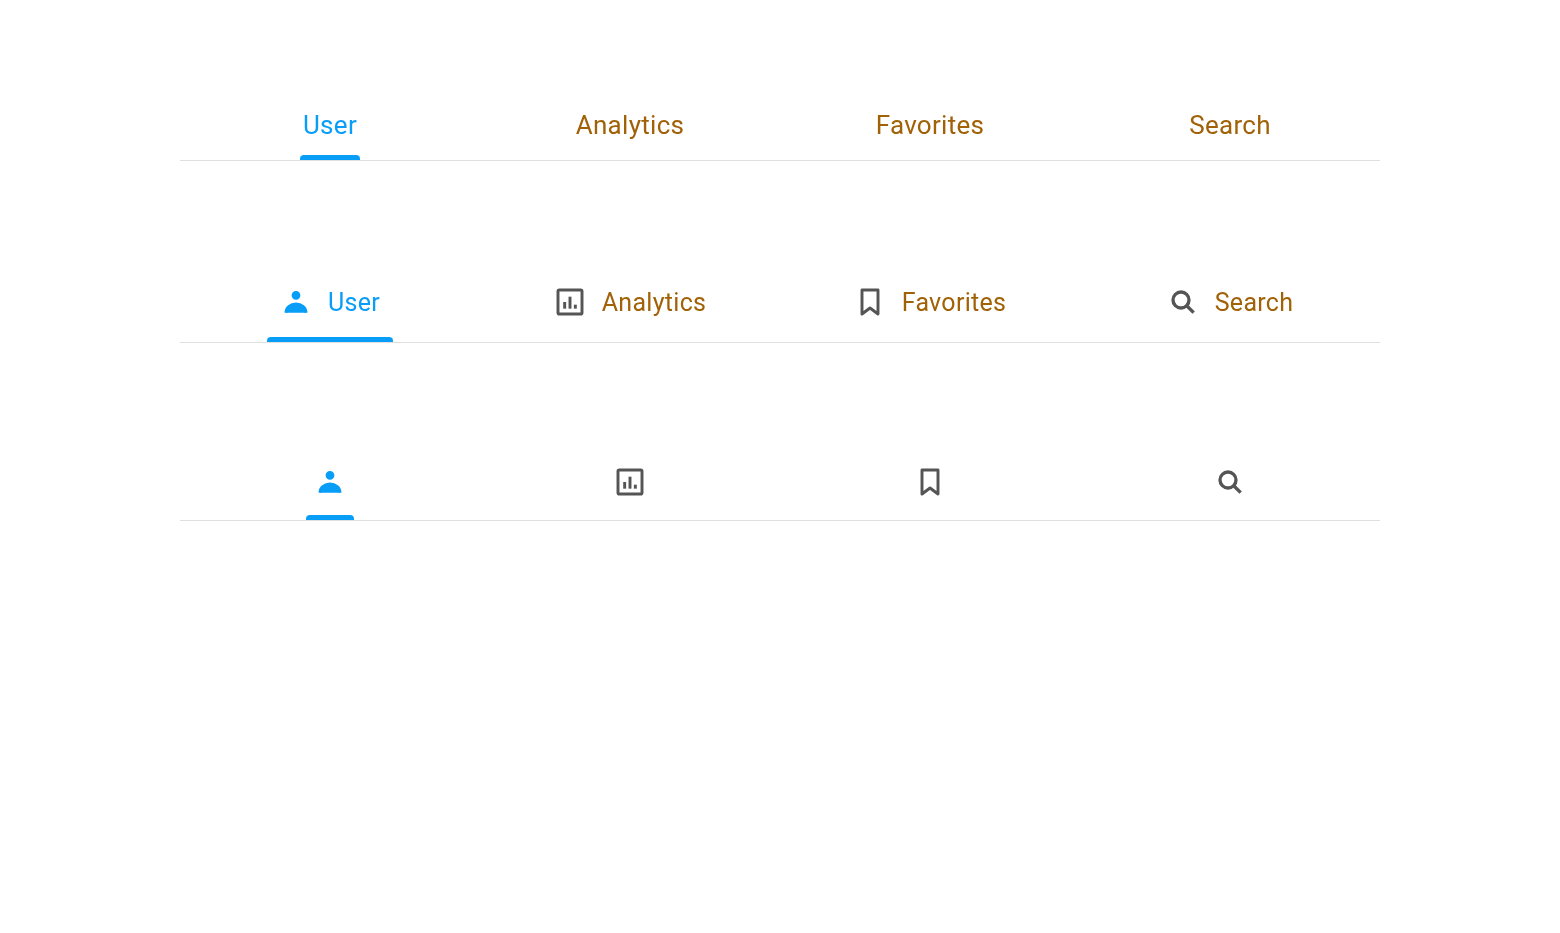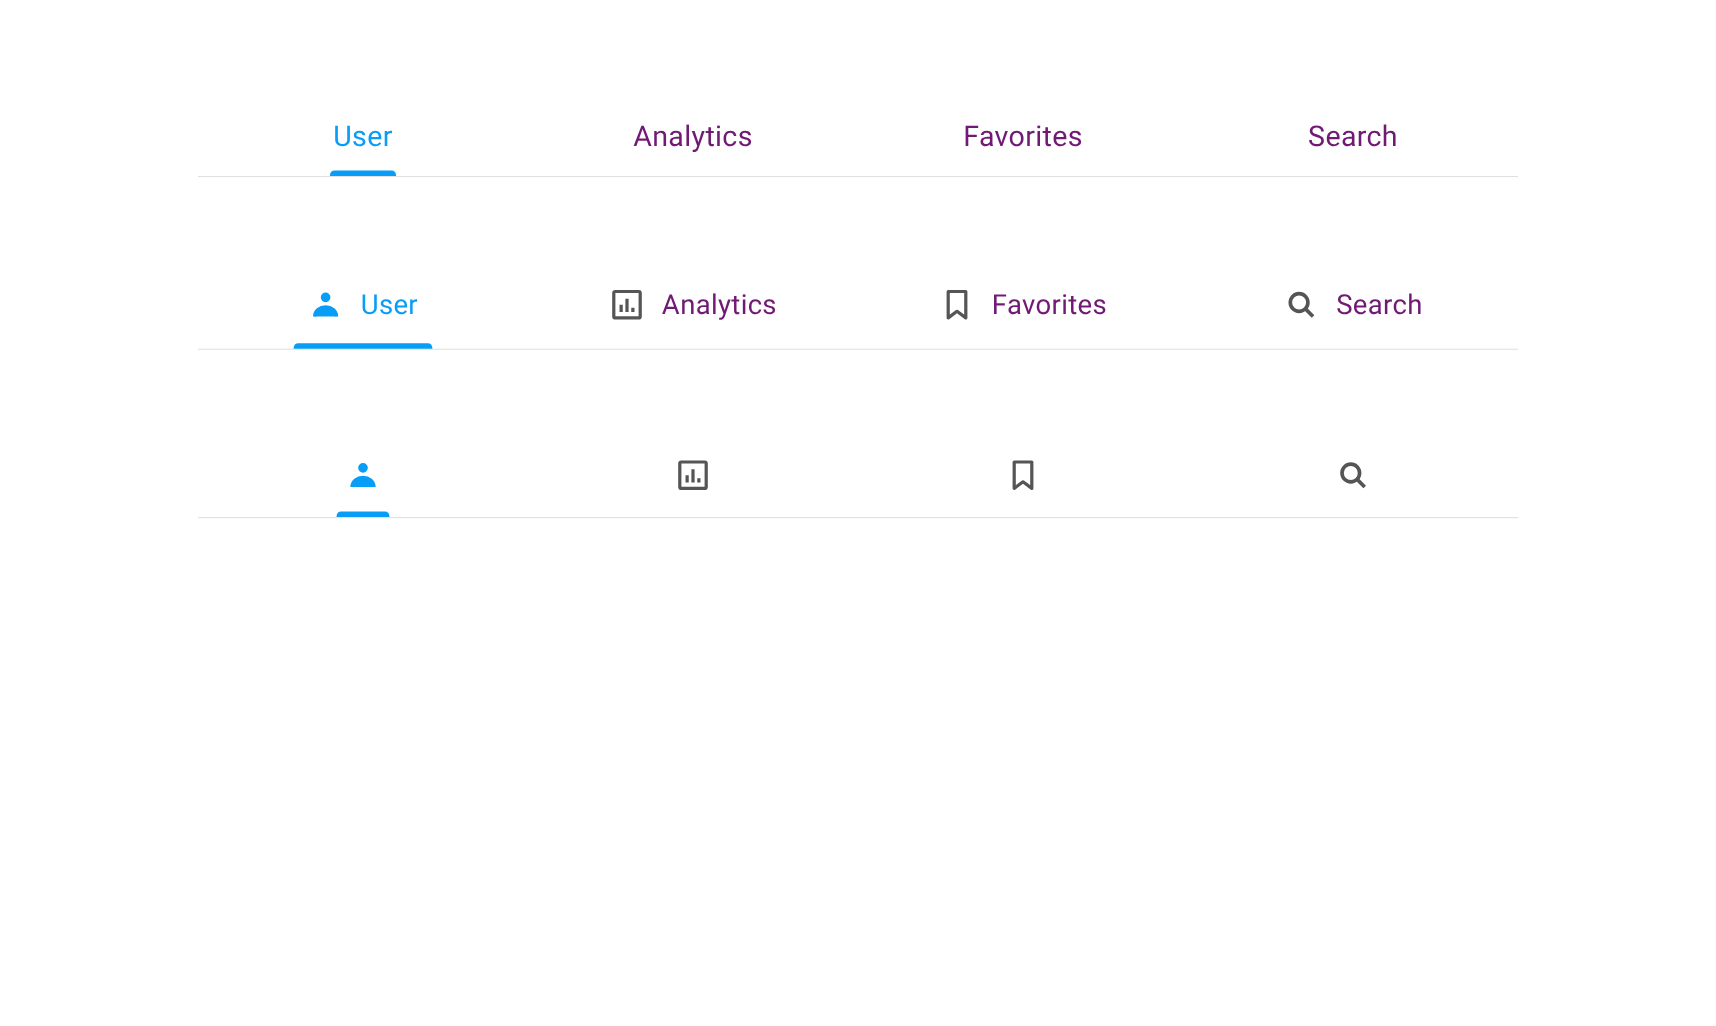--- a/index.html
+++ b/index.html
@@ -9,39 +9,39 @@
     }
     body {
       font-family: 'Roboto', -apple-system, BlinkMacSystemFont, 'Segoe UI', Helvetica, Arial, sans-serif;
       background: #ffffff;
       width: 1560px;
       height: 933px;
       padding-top: 90px;
     }
     .tabs-container {
       width: 1200px;
-      margin: 0 auto 76px auto;
+      margin: 0 auto 101px auto;
       border-bottom: 1px solid #e0e0e0;
       display: flex;
       justify-content: flex-end;
     }
     .tab {
       flex: 1;
       display: flex;
       align-items: center;
       justify-content: center;
       padding: 20px 0;
       cursor: pointer;
       position: relative;
       gap: 16px;
     }
     .tab-label {
       font-size: 26px;
       font-weight: 400;
-      color: #701a75;
+      color: #a16207;
       letter-spacing: 0.3px;
     }
     .tab.active .tab-label {
       color: #089df7;
     }
     .tab.active .icon svg {
       stroke: #089df7;
       fill: #089df7;
     }
     .tab .indicator {

